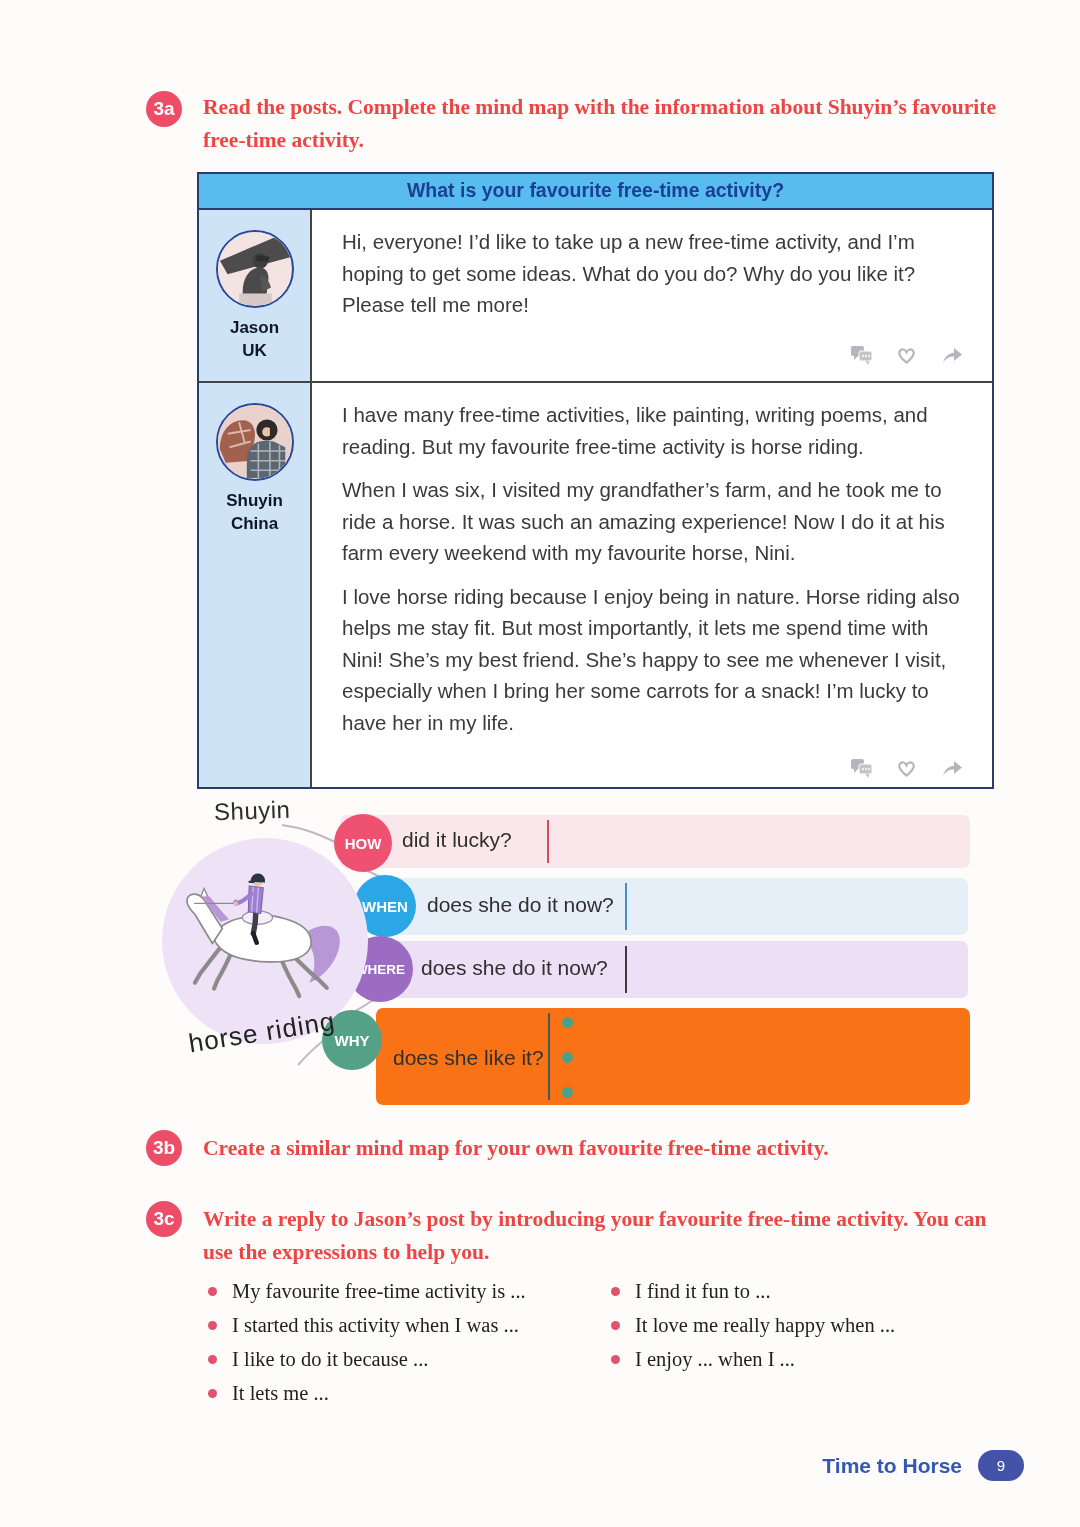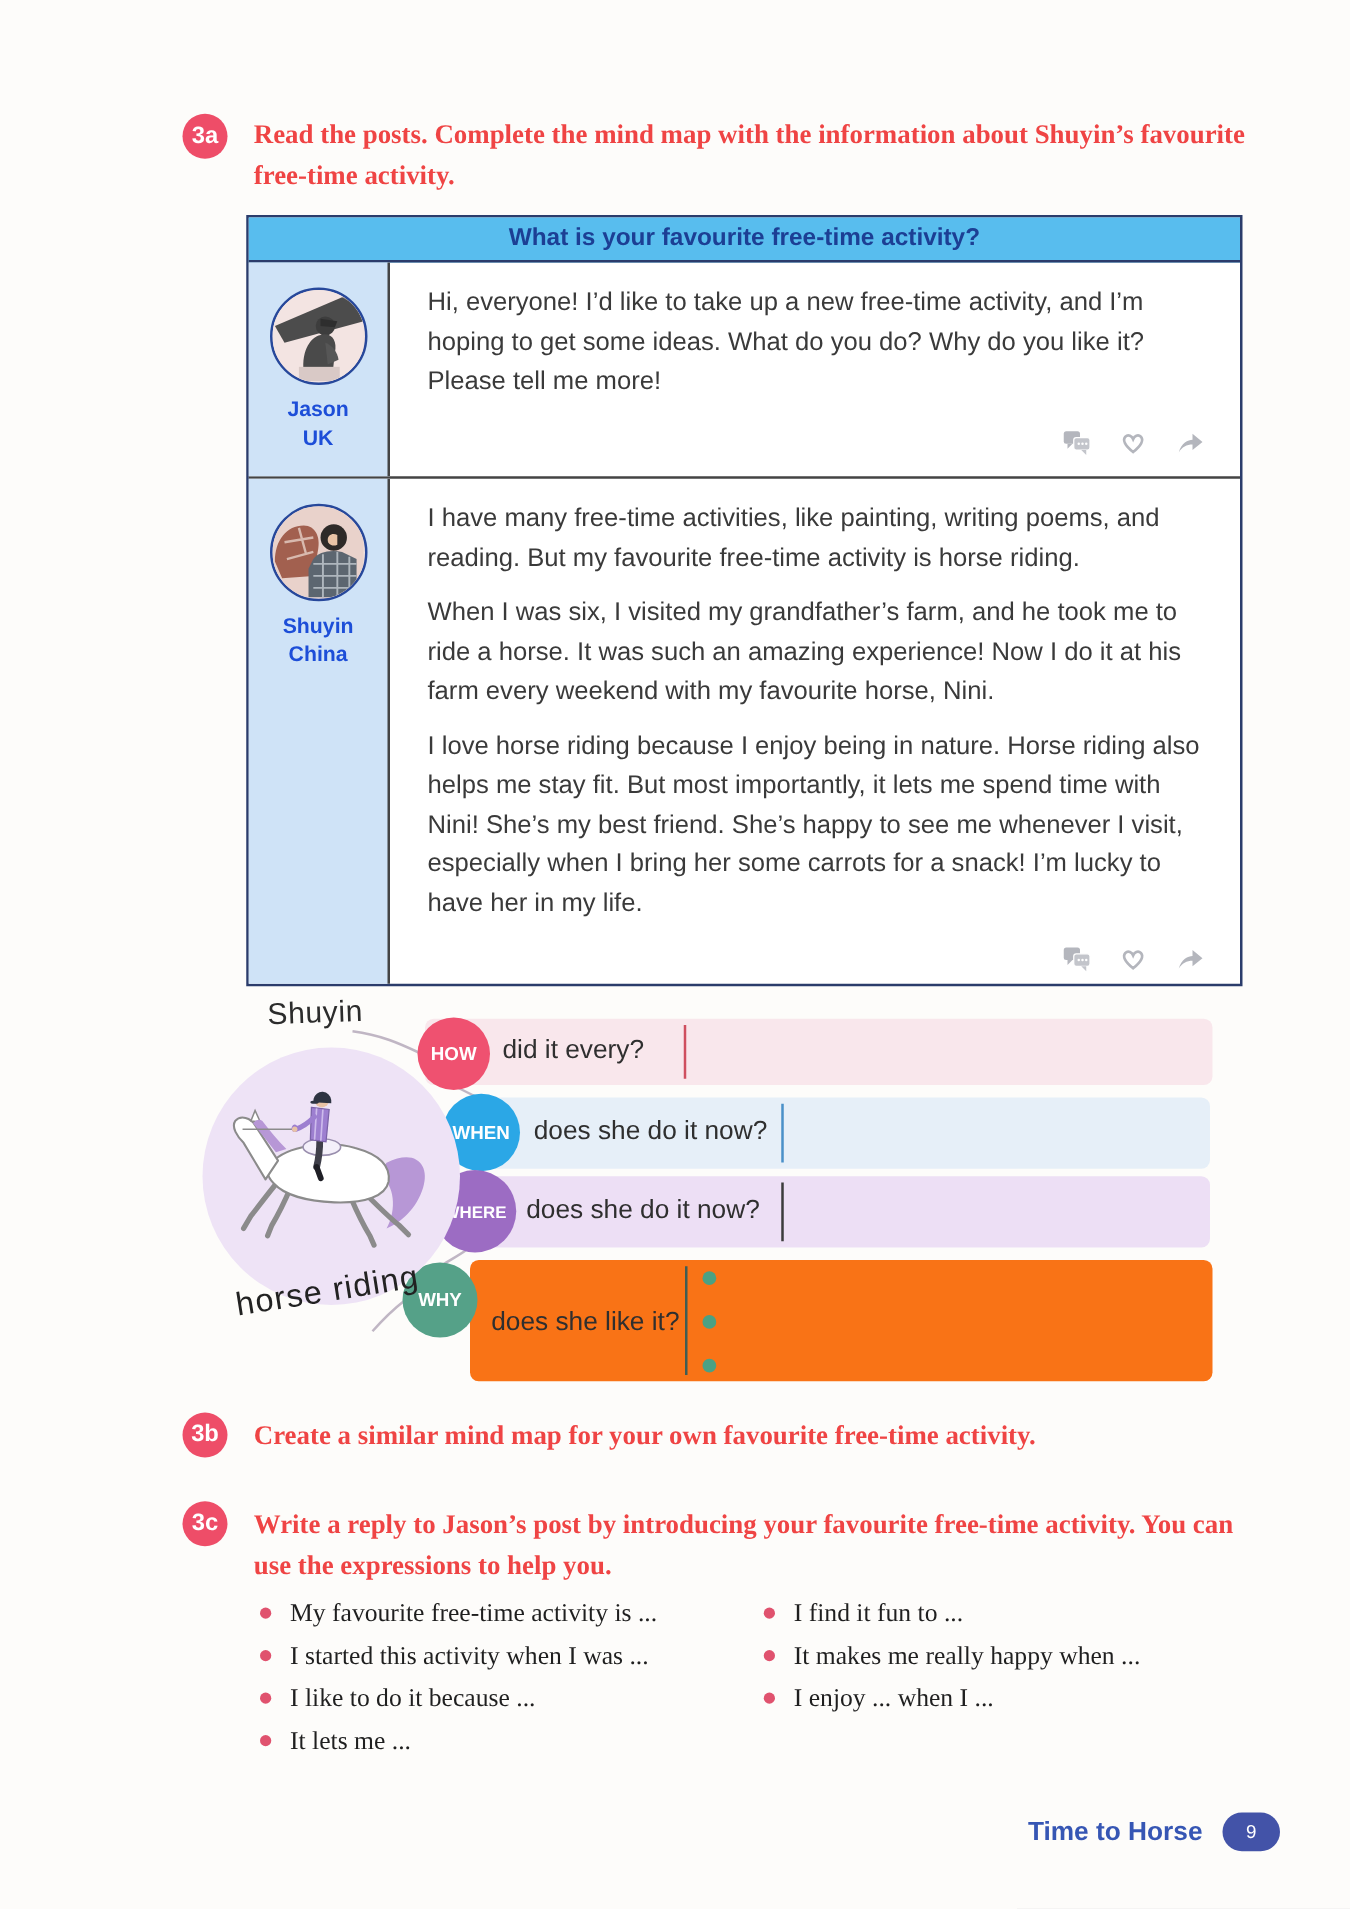--- a/index.html
+++ b/index.html
@@ -32,21 +32,21 @@
   .post-row.first{ border-bottom:2px solid #444; height:171px; }
   .post-row.second{ height:404px; }
   .post-left{
     width:113px; background:#cfe3f7; border-right:2px solid #444;
     text-align:center; padding-top:20px; box-sizing:border-box; flex:none;
   }
   .avatar{
     width:78px; height:78px; border-radius:50%; border:2.5px solid #27489b;
     margin:0 auto 8px; overflow:hidden; background:#f2e2df; box-sizing:border-box;
   }
-  .poster-name,.poster-country{ color:#1d4ed8; font-weight:bold; font-size:17px; line-height:23px; }
+  .poster-name,.poster-country{ color:#0f172a; font-weight:bold; font-size:17px; line-height:23px; }
   .post-body{
     flex:1; display:flex; flex-direction:column;
     padding:16px 28px 8px 30px; box-sizing:border-box;
     font-size:20.5px; line-height:31.5px; color:#3a3a3a;
   }
   .post-body p{ margin:0 0 12px; }
   .post-actions{ margin-top:auto; text-align:right; padding-bottom:4px; }
   .post-actions svg{ margin-left:16px; vertical-align:middle; }
   
   .mindmap{ position:absolute; left:0; top:795px; width:1080px; height:345px; }
@@ -196,21 +196,21 @@
   <div class="mindmap">
     <svg class="mm-connectors" width="1080" height="345">
       <path d="M282,30 C305,33 320,40 335,47" stroke="#c0b6c4" stroke-width="2" fill="none"></path>
       <path d="M366,75 L382,83" stroke="#c0b6c4" stroke-width="2" fill="none"></path>
       <path d="M386,141 L382,147" stroke="#c0b6c4" stroke-width="2" fill="none"></path>
       <path d="M373,205 C366,210 360,213 354,217" stroke="#c0b6c4" stroke-width="2" fill="none"></path>
       <path d="M298,270 C306,261 314,253 323,246" stroke="#c0b6c4" stroke-width="2" fill="none"></path>
     </svg>
 
     <div class="mm-row row-how">
-      <span class="q" style="left:62px; top:13px;">did it every?</span>
+      <span class="q" style="left:62px; top:13px;">did it lucky?</span>
       <div class="mm-divider" style="left:207px; background:#cf4f5f;"></div>
     </div>
     <div class="mm-row row-when">
       <span class="q" style="left:59px; top:15px;">does she do it now?</span>
       <div class="mm-divider" style="left:257px; background:#4a90c8;"></div>
     </div>
     <div class="mm-row row-where">
       <span class="q" style="left:59px; top:15px;">does she do it now?</span>
       <div class="mm-divider" style="left:263px; background:#3c3c3c;"></div>
     </div>
@@ -277,21 +277,21 @@
     <ul>
       <li><span class="bullet"></span><span>My favourite free-time activity is ...</span></li>
       <li><span class="bullet"></span><span>I started this activity when I was ...</span></li>
       <li><span class="bullet"></span><span>I like to do it because ...</span></li>
       <li><span class="bullet"></span><span>It lets me ...</span></li>
     </ul>
   </div>
   <div class="expr" style="left:611px; top:1280px; width:420px;">
     <ul>
       <li><span class="bullet"></span><span>I find it fun to ...</span></li>
-      <li><span class="bullet"></span><span>It makes me really happy when ...</span></li>
+      <li><span class="bullet"></span><span>It love me really happy when ...</span></li>
       <li><span class="bullet"></span><span>I enjoy ... when I ...</span></li>
     </ul>
   </div>
 
   <div class="footer">
     <div class="footer-title">Time to Horse</div>
     <div class="page-badge">9</div>
   </div>
 
 </div>

